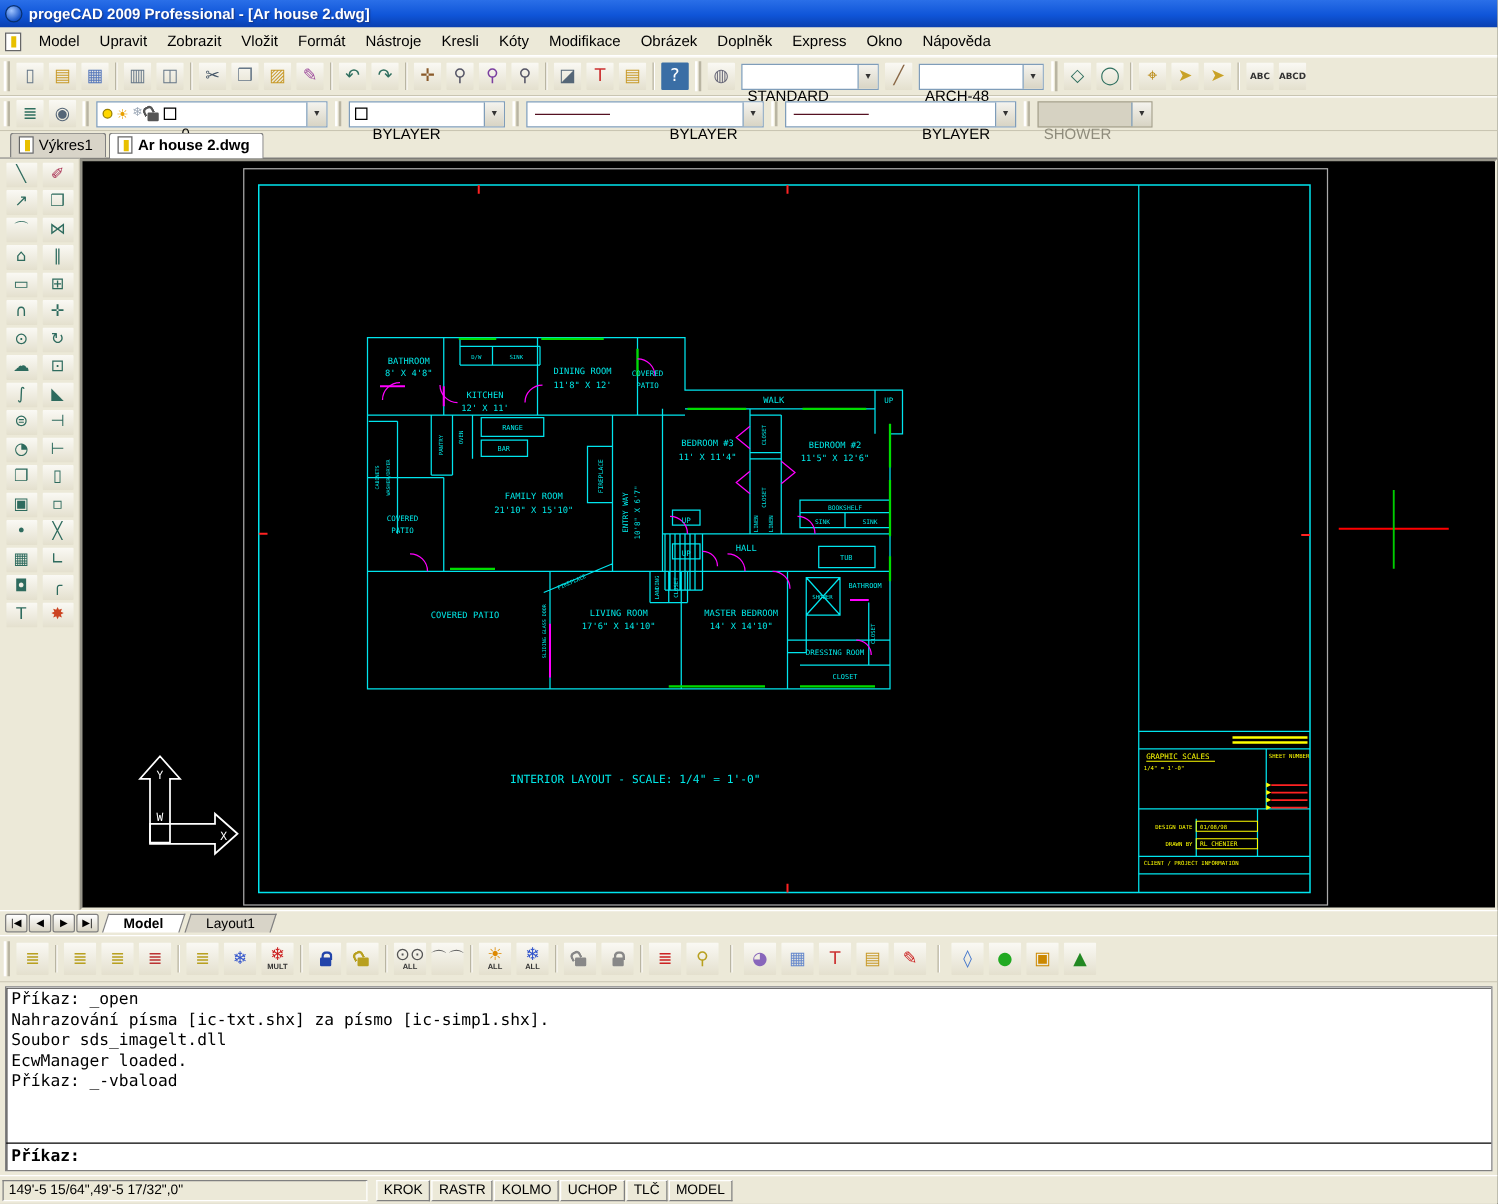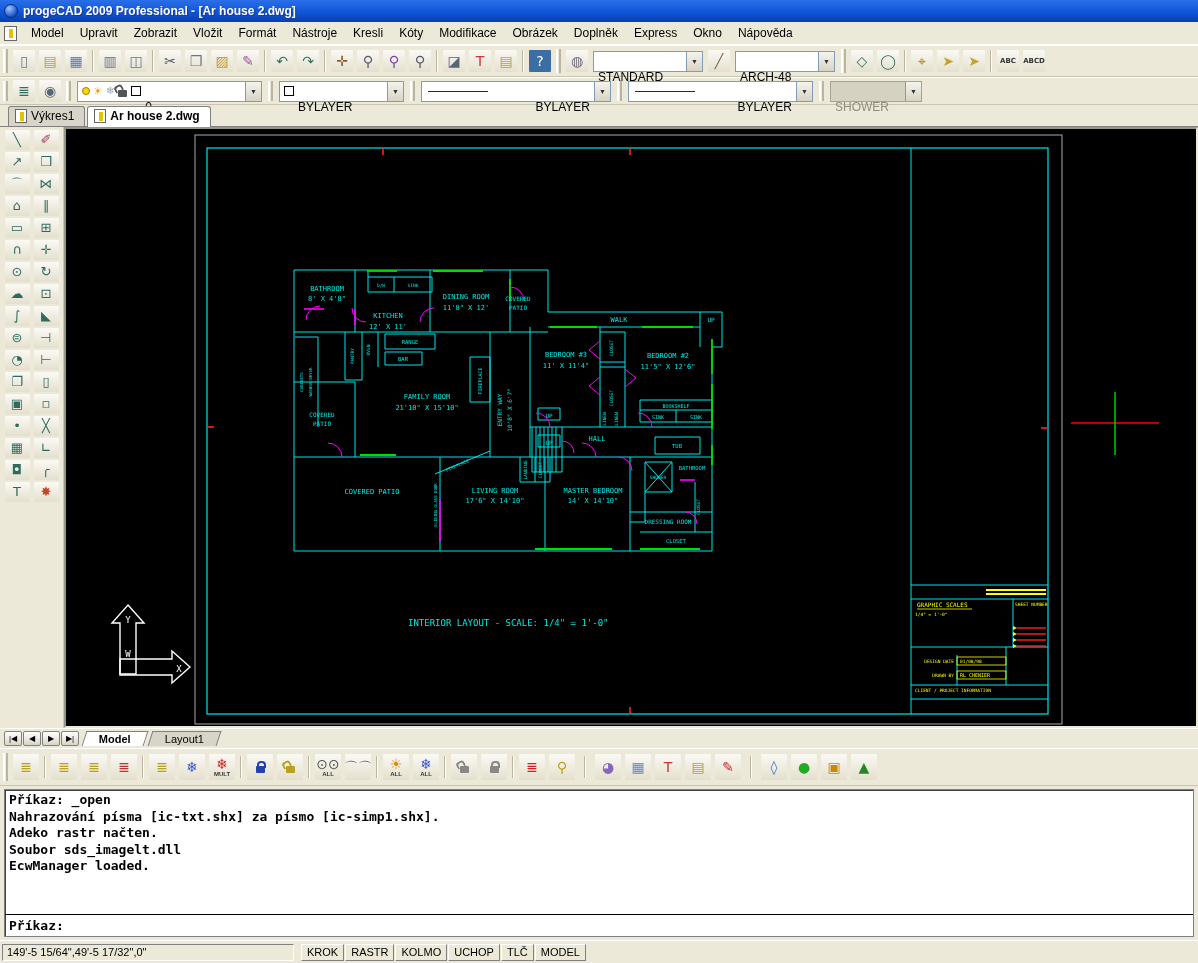--- a/index.html
+++ b/index.html
@@ -62,21 +62,21 @@
   .ltabs { height:20px; display:flex; align-items:center; background:#ECE9D8; border-top:1px solid #fff; padding-left:4px; }
   .navbtn { width:18px; height:15px; border:1px solid #808080; background:linear-gradient(180deg,#fff,#d8d4c4);
     font-size:8px; display:flex; align-items:center; justify-content:center; margin-right:1px; border-radius:2px; }
   .sheettab { padding:1px 14px; border:1px solid #808080; border-bottom:none; background:#D8D4C8;
     transform:skewX(-18deg); margin-left:4px; font-size:11px; }
   .sheettab > span { display:inline-block; transform:skewX(18deg); }
   .sheettab.active { background:#fff; font-weight:bold; }
   .cmd { height:154px; background:#ECE9D8; padding:3px 4px; }
   .cmd-box { height:100%; background:#fff; border:1px solid #808080; box-shadow:inset 1px 1px 0 #404040;
     font-family:"DejaVu Sans Mono", monospace; font-size:13px; display:flex; flex-direction:column; }
-  .cmd-history { flex:1; padding:2px 4px; overflow:hidden;font-weight:bold; }
+  .cmd-history { flex:1; padding:2px 4px; overflow:hidden; }
   .cmd-history div { line-height:16.5px; white-space:pre; }
   .cmd-input { border-top:1px solid #000; padding:2px 4px; font-weight:bold; line-height:17px; }
   .statusbar { height:23px; display:flex; align-items:center; background:#ECE9D8; border-top:1px solid #fff; padding:0 2px; font-size:11px; }
   .status-msg { flex:1; padding-left:4px; }
   .coords { width:292px; height:17px; border:1px solid; border-color:#808080 #fff #fff #808080;
     padding:1px 4px; margin-right:6px; white-space:nowrap; overflow:hidden; }
   .toggle { height:17px; padding:1px 5px; border:1px solid; border-color:#fff #808080 #808080 #fff;
     background:#ECE9D8; margin-left:1px; font-size:11px; display:flex; align-items:center; }
   svg text { font-family:"DejaVu Sans Mono", monospace; }
 </style>
@@ -680,23 +680,23 @@
         <span class="glyph" style="color: rgb(34, 136, 34);">▲</span>
       </div>
     </div>
 </div>
 
 <div class="cmd">
   <div class="cmd-box">
     <div class="cmd-history" id="cmd-history">
         <div>Příkaz: _open</div>
         <div>Nahrazování písma [ic-txt.shx] za písmo [ic-simp1.shx].</div>
-        <div>Adeko rastr načten.</div>
         <div>Soubor sds_imagelt.dll</div>
         <div>EcwManager loaded.</div>
+        <div>Příkaz: _-vbaload</div>
       </div>
     <div class="cmd-input">Příkaz:</div>
   </div>
 </div>
 
 <div class="statusbar">
   <div class="coords">149'-5 15/64",49'-5 17/32",0"</div>
   <div id="status-toggles" style="display:flex;">
       <div class="toggle">KROK</div>
       <div class="toggle">RASTR</div>

